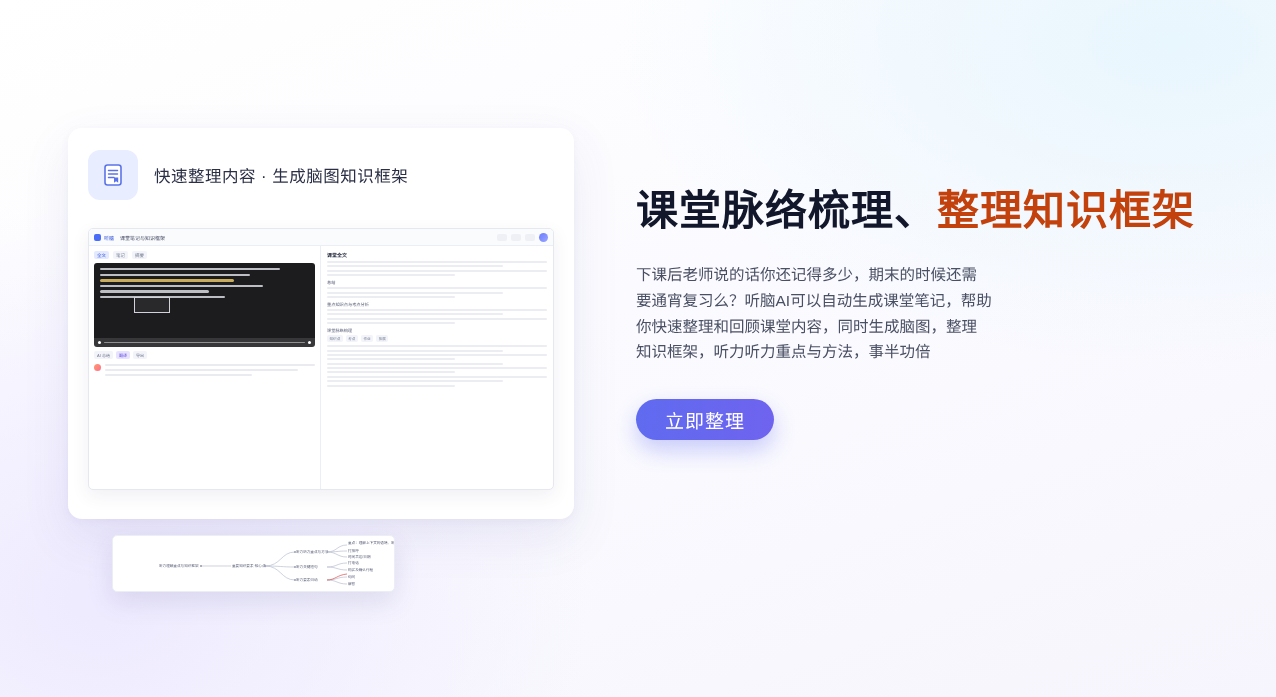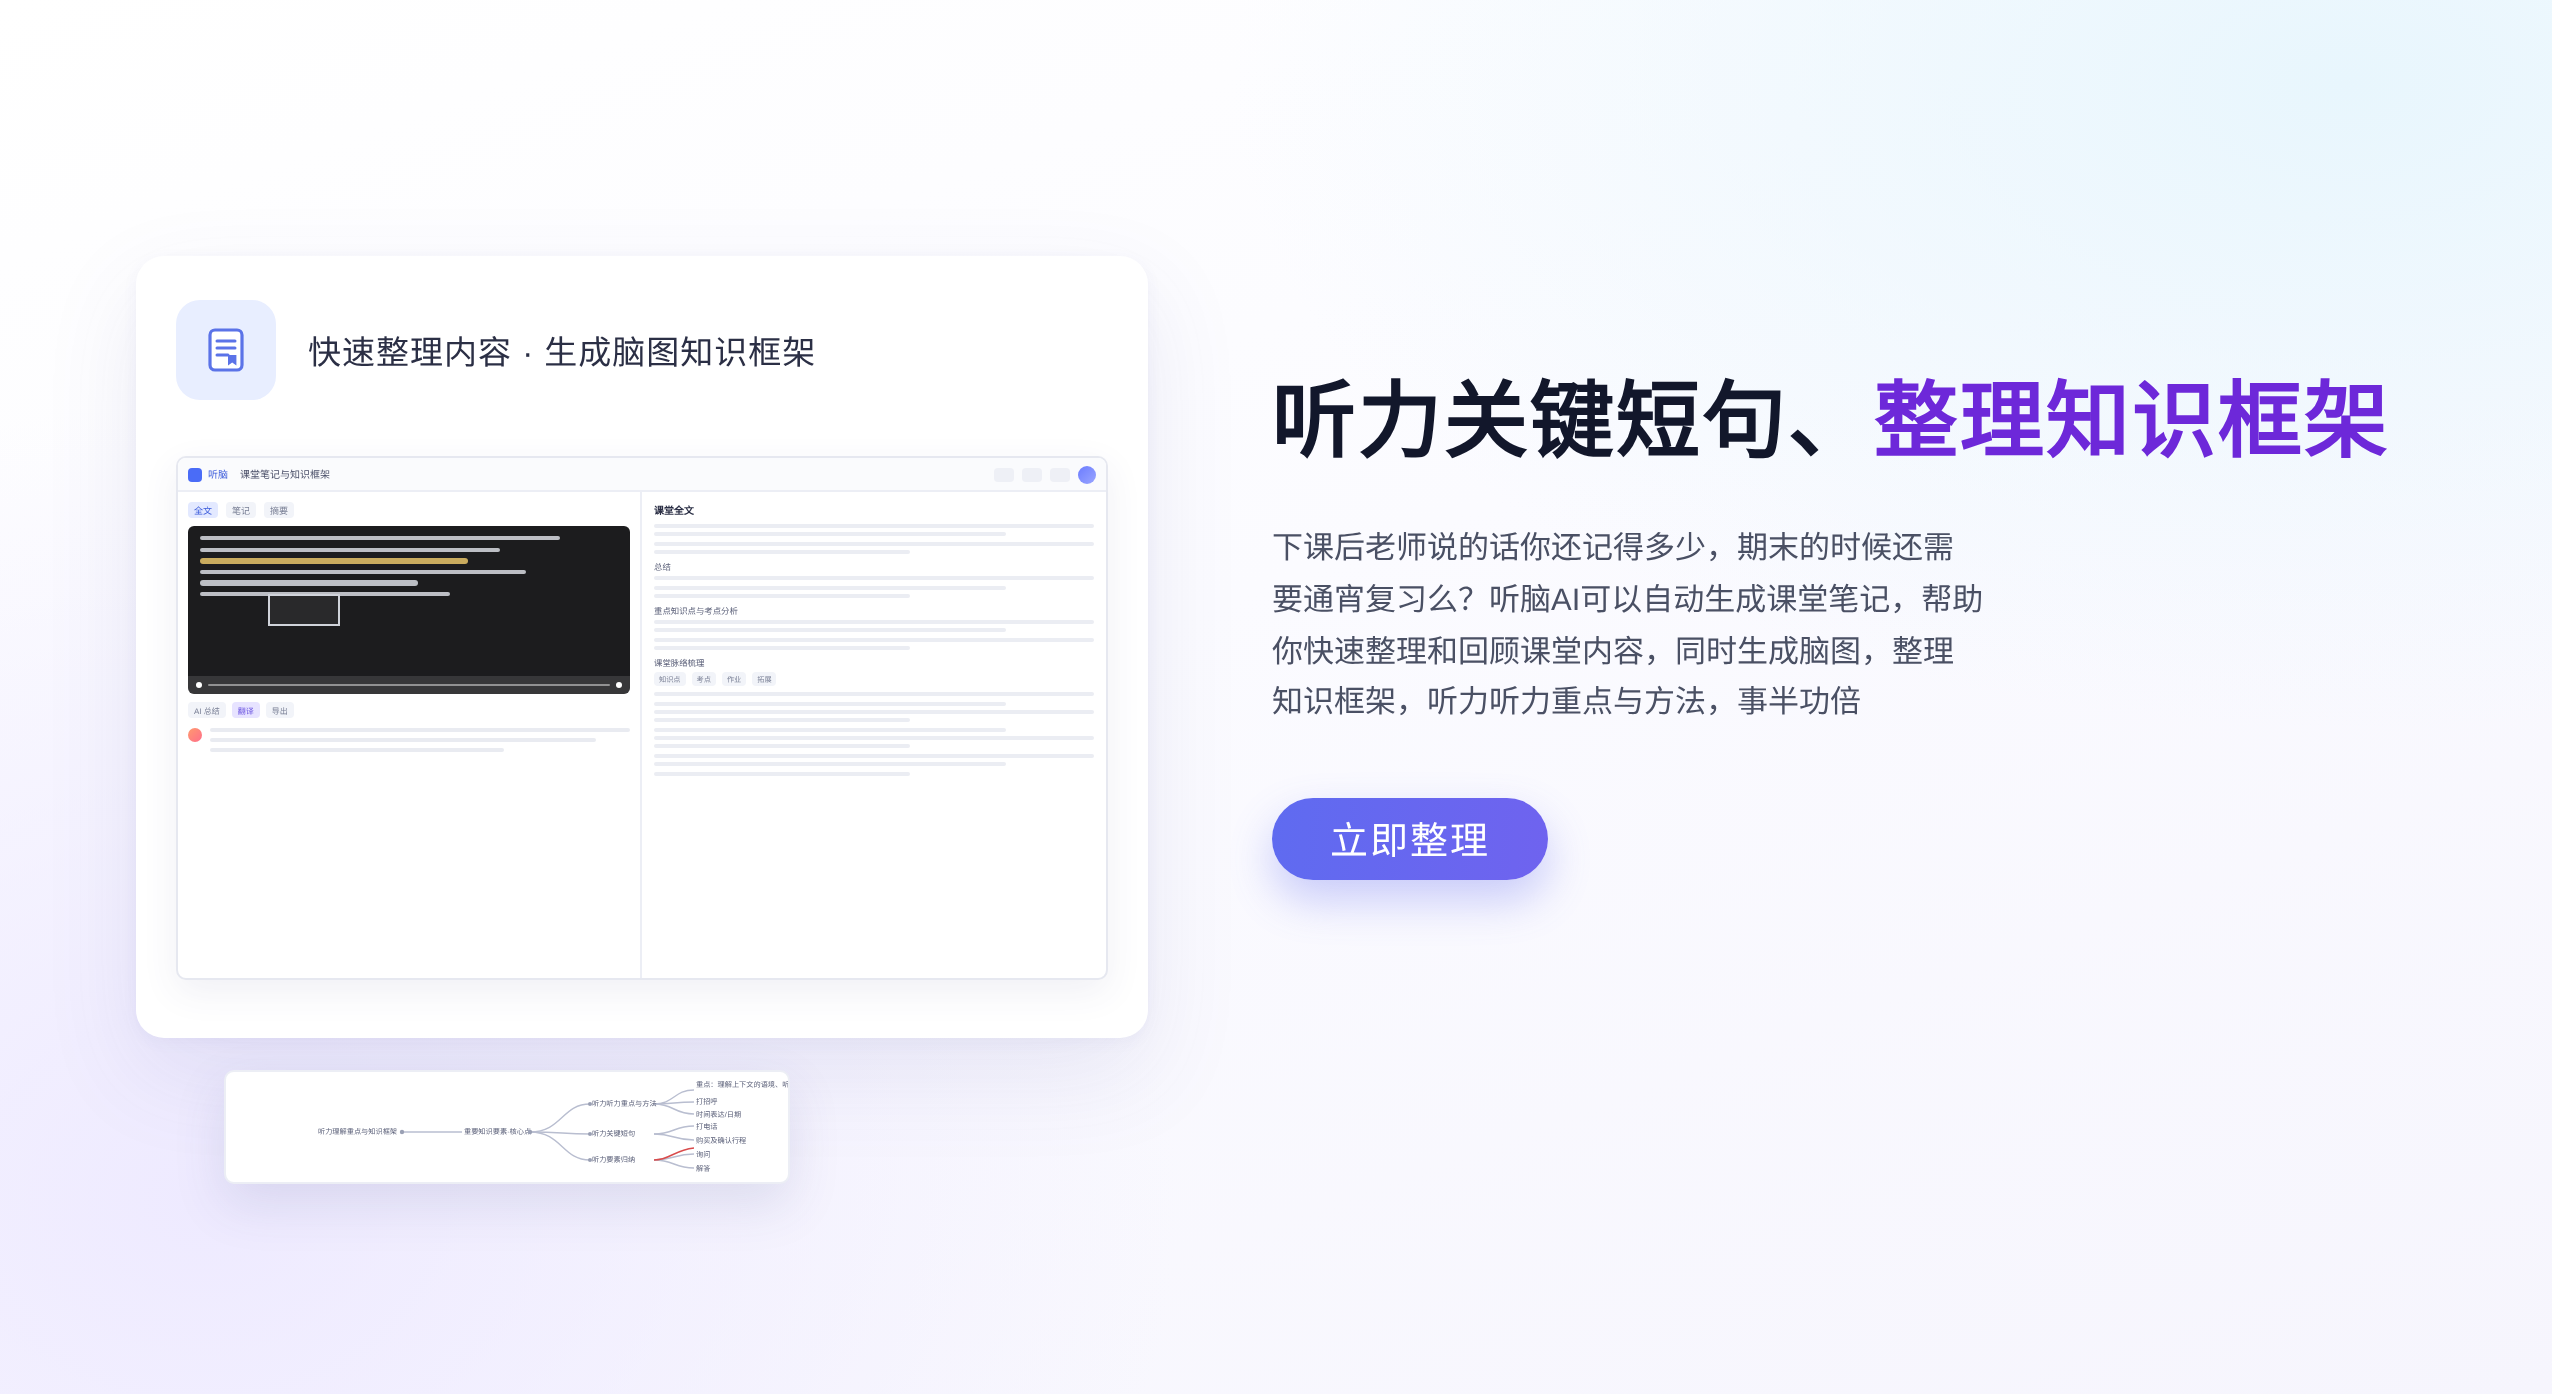--- a/index.html
+++ b/index.html
@@ -241,21 +241,21 @@
   }
   .headline {
     font-size: 42px;
     font-weight: 700;
     letter-spacing: 1px;
     line-height: 1.2;
     margin: 0 0 26px;
     color: #12172b;
     white-space: nowrap;
   }
-  .headline .accent { color: #6d28d9; }
+  .headline .accent { color: #c2410c; }
   .para {
     font-size: 15.5px;
     line-height: 25.6px;
     color: #4a5064;
     margin: 0;
     width: 356px;
   }
   .cta {
     margin-top: 34px;
     width: 138px;
@@ -419,18 +419,18 @@
           <circle cx="152" cy="30" r="1.1"></circle>
           <circle cx="182" cy="16" r="1"></circle>
           <circle cx="182" cy="31" r="1"></circle>
           <circle cx="182" cy="44" r="1"></circle>
         </g>
       </svg>
     </div>
   </div>
 
   <div class="copy">
-    <h1 class="headline"><span>听力关键短句、</span><span class="accent">整理知识框架</span></h1>
+    <h1 class="headline"><span>课堂脉络梳理、</span><span class="accent">整理知识框架</span></h1>
     <p class="para">下课后老师说的话你还记得多少，期末的时候还需要通宵复习么？听脑AI可以自动生成课堂笔记，帮助你快速整理和回顾课堂内容，同时生成脑图，整理知识框架，听力听力重点与方法，事半功倍</p>
     <button class="cta">立即整理</button>
   </div>
 
 </div>
 
 </body></html>

